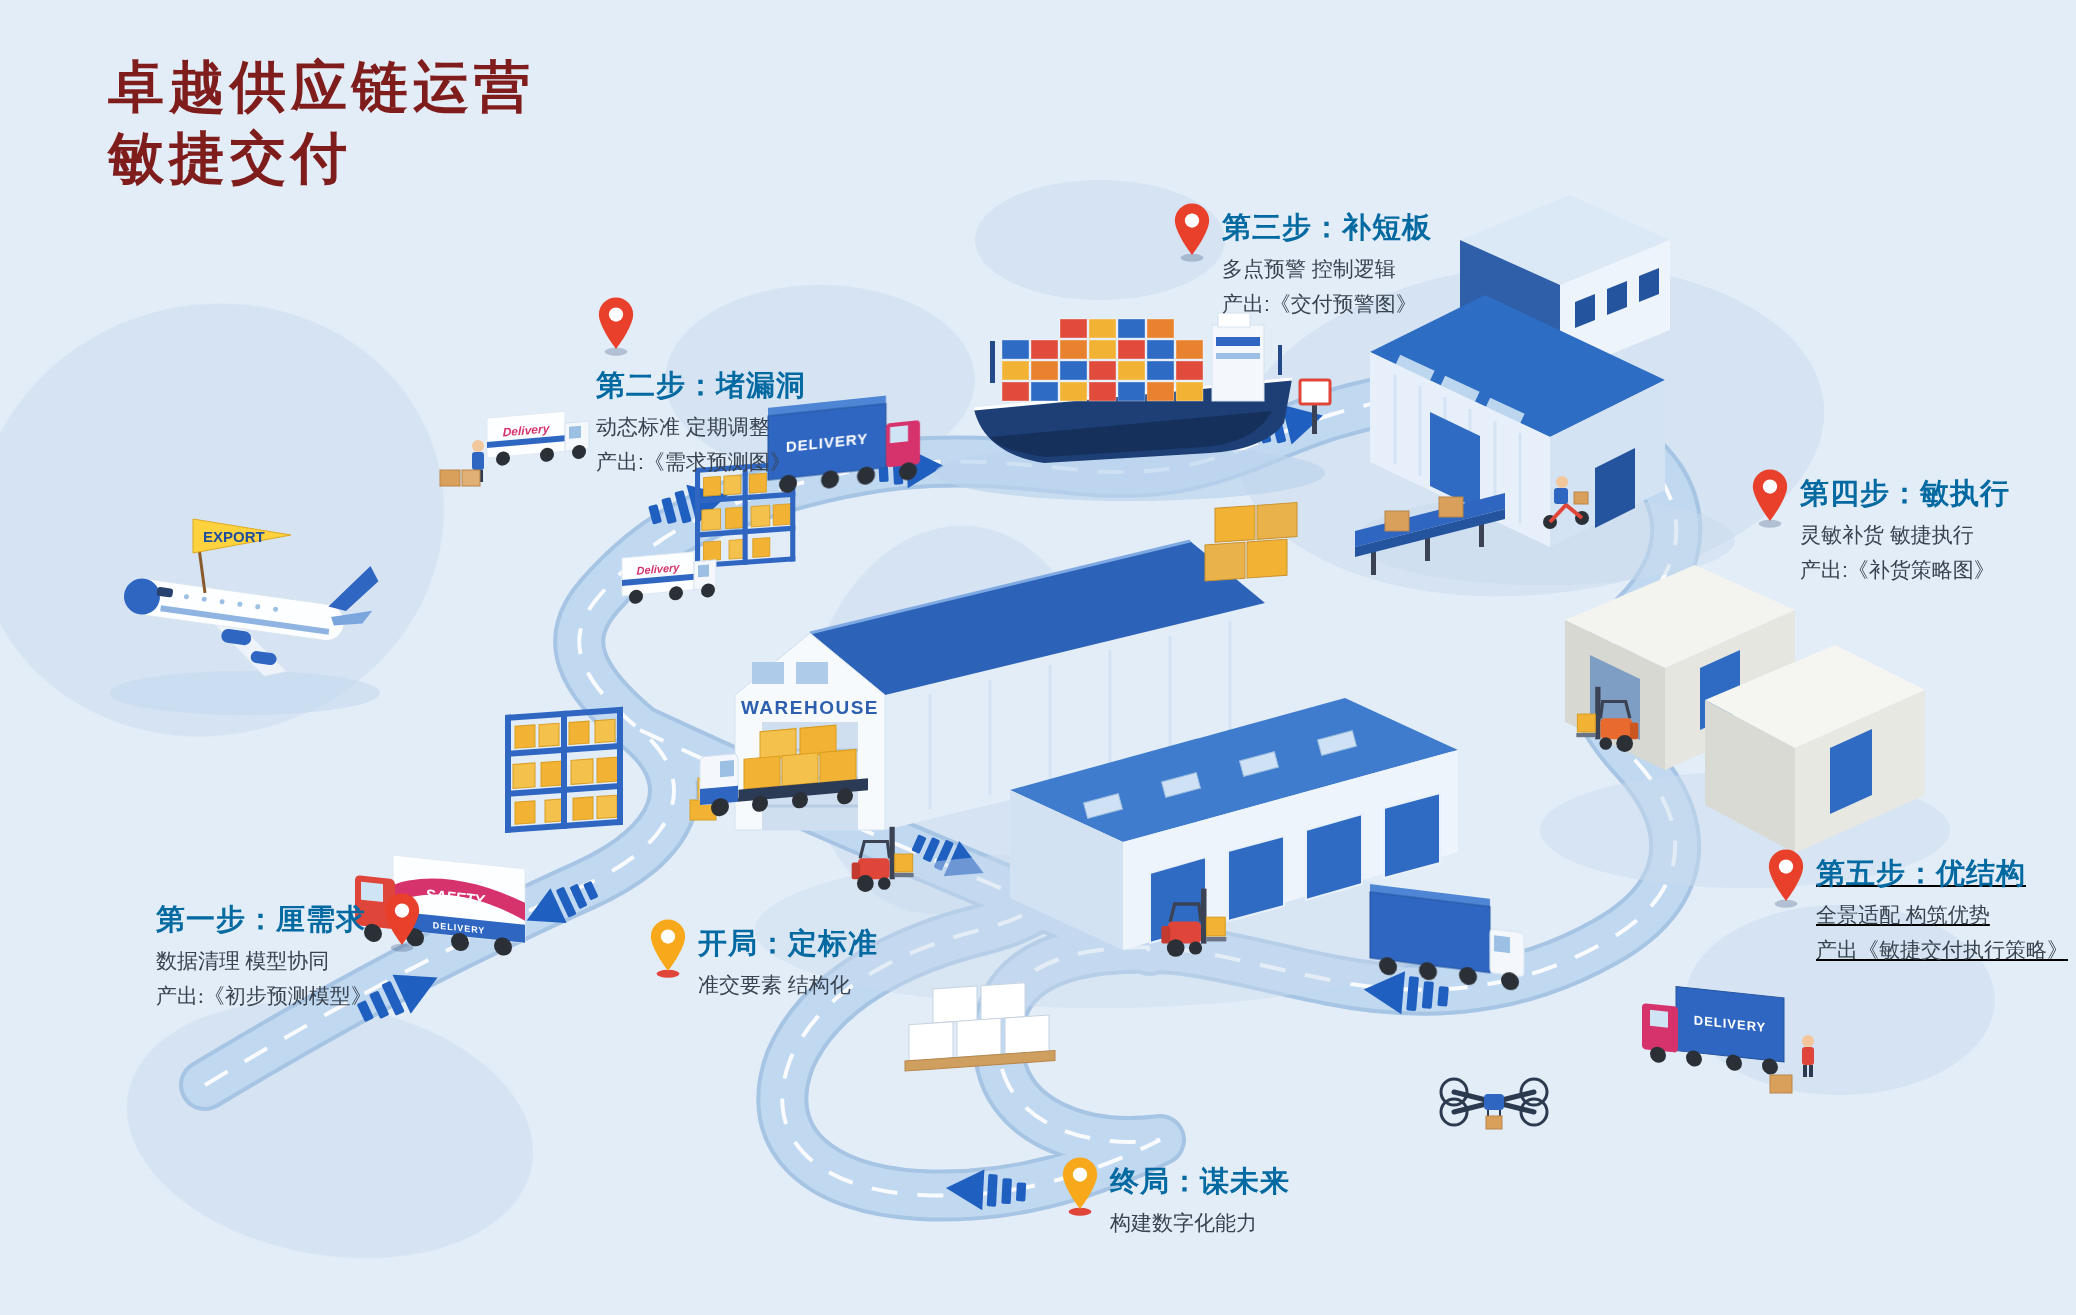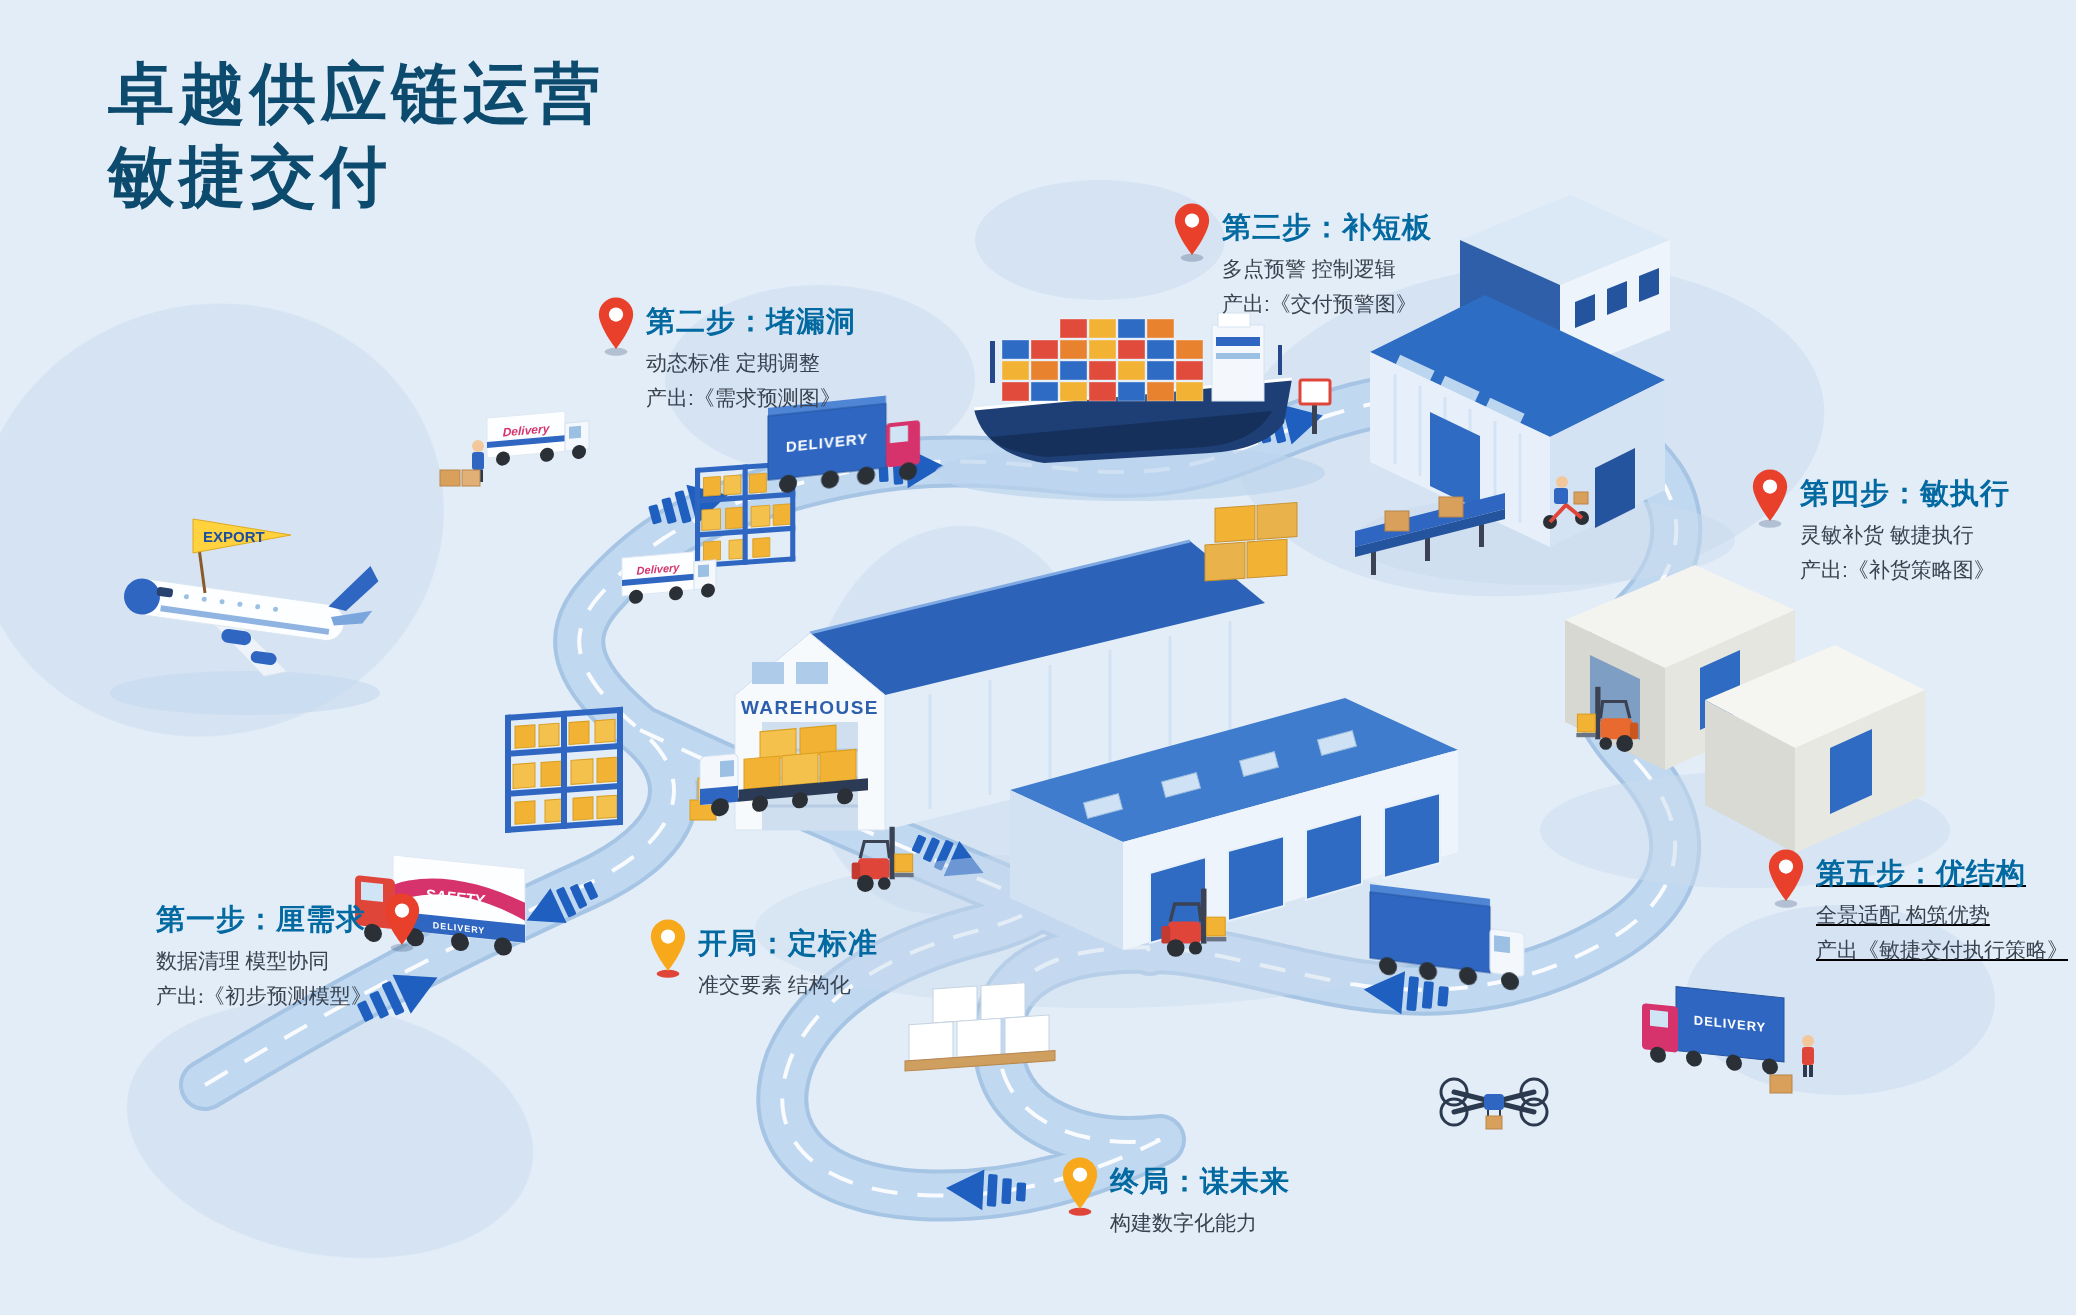--- a/index.html
+++ b/index.html
@@ -1,30 +1,30 @@
 <!DOCTYPE html>
 <html><head>
 <meta charset="utf-8">
 <style>
   html,body{margin:0;padding:0;background:#dfeaf6;}
   .poster{position:relative;width:2076px;height:1315px;background:#e3edf8;overflow:hidden;
           font-family:"Liberation Sans",sans-serif;}
   .scene-svg{position:absolute;left:0;top:0;width:2076px;height:1315px;}
   svg text{font-family:"Liberation Sans",sans-serif;}
 
-  .main-title{position:absolute;left:108px;top:52px;color:#0c4a6e;font-weight:900;
-              font-size:66px;line-height:1.26;letter-spacing:5px;white-space:nowrap;}
+  .main-title{position:absolute;left:108px;top:52px;color:#7f1d1d;font-weight:900;
+              font-size:56px;line-height:1.26;letter-spacing:5px;white-space:nowrap;}
 
   .step{position:absolute;display:flex;gap:10px;align-items:flex-start;}
   .step .pin{flex:0 0 auto;width:40px;margin-top:-6px;}
   .step .pin svg{display:block;}
   .step-title{font-size:29px;font-weight:800;color:#0369a1;letter-spacing:1px;white-space:nowrap;}
   .step-line{font-size:21px;color:#39424f;margin-top:7px;font-weight:500;white-space:nowrap;}
 
-  .step--step2{left:596px;top:302px;}
+  .step--step2{left:596px;top:302px;flex-direction:column;}
   .step--step3{left:1172px;top:208px;}
   .step--step4{left:1750px;top:474px;}
   .step--step5{left:1766px;top:854px;text-decoration:underline;}
   .step--start{left:648px;top:924px;}
   .step--end{left:1060px;top:1162px;}
   .step--step1{left:156px;top:900px;font-family:Liberation Serif, serif;}
   .step--step1 .pin{margin-top:-8px;}
 </style>
 </head>
 <body>

